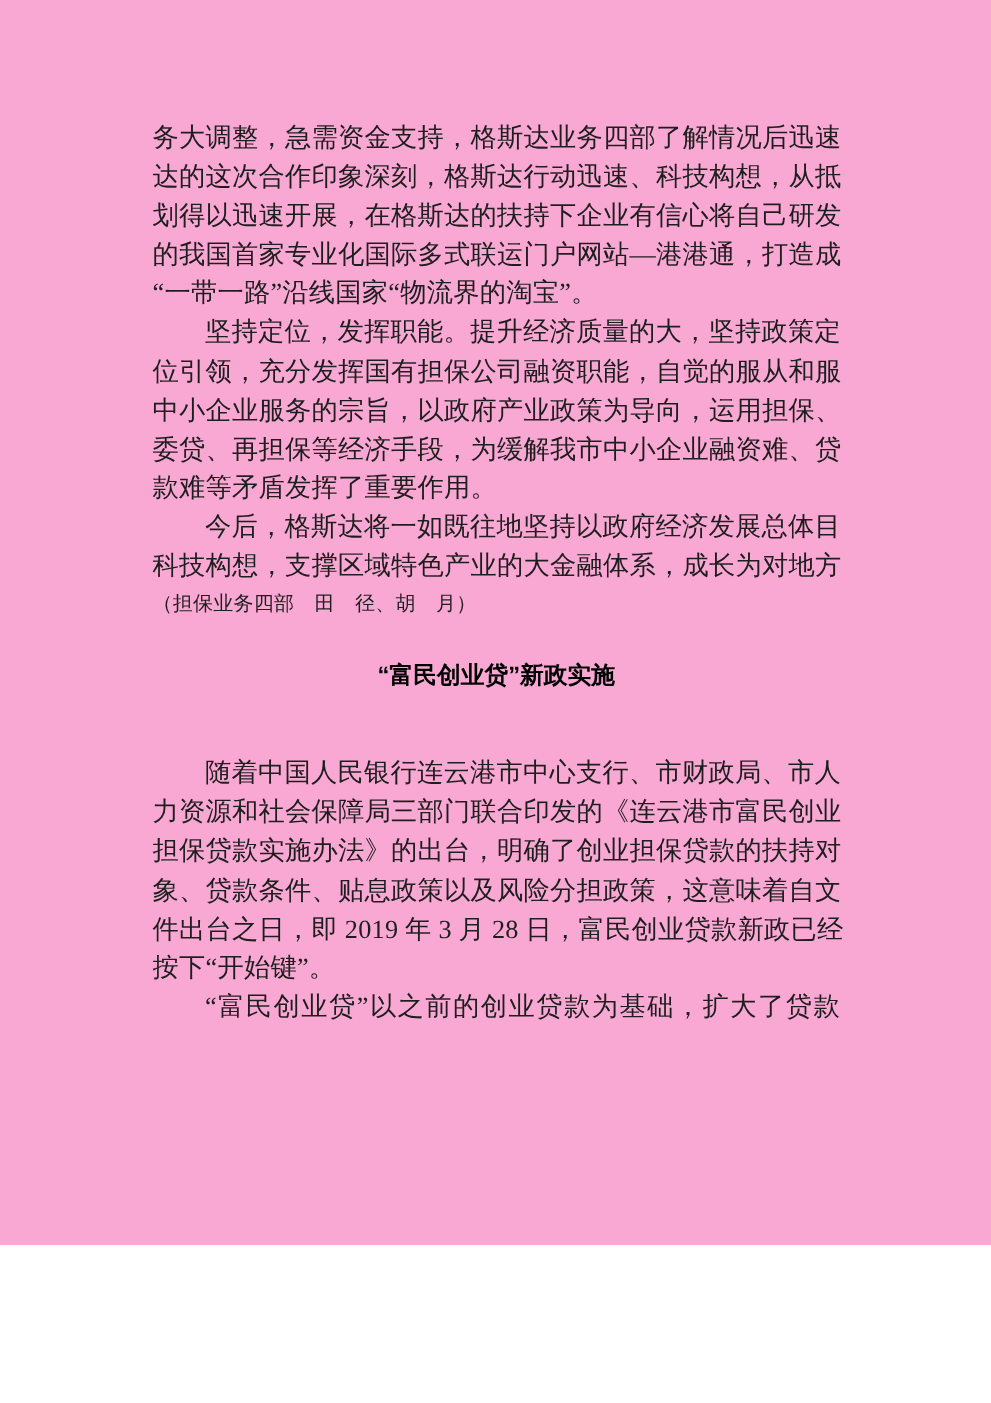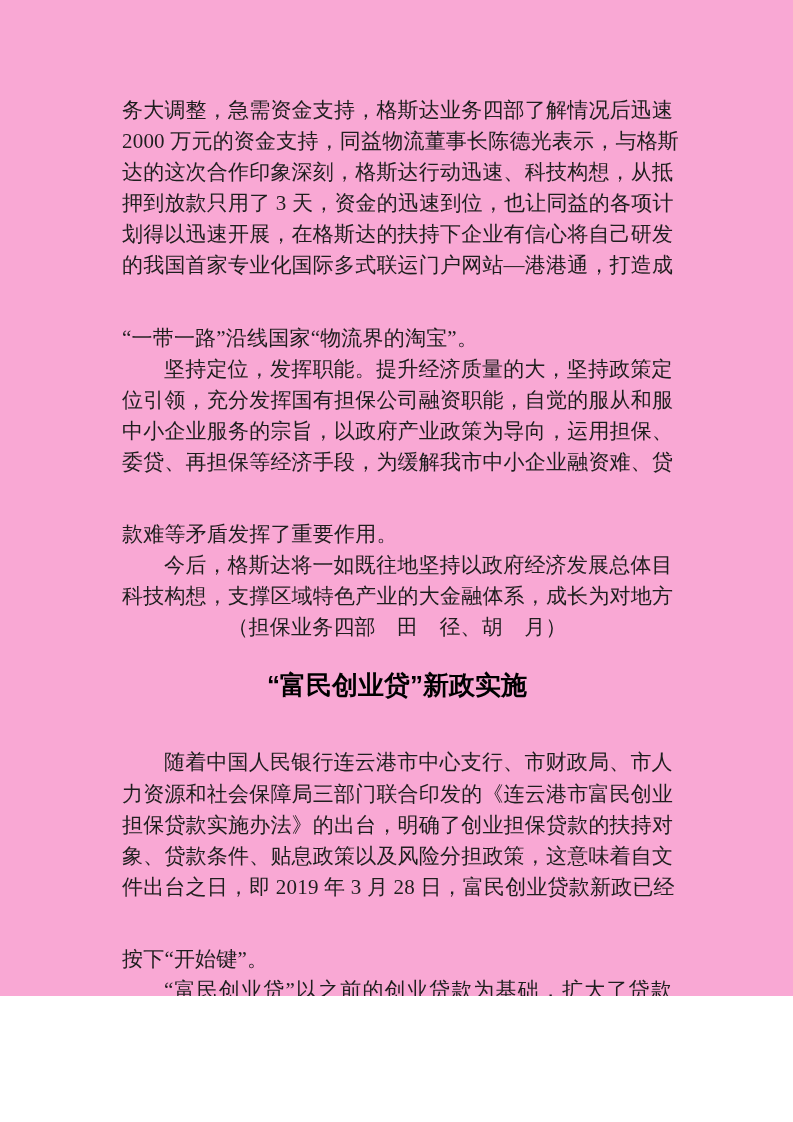--- a/index.html
+++ b/index.html
@@ -26,38 +26,37 @@
     font-size: 21px;
     line-height: 31.1px;
     height: 31.1px;
     white-space: nowrap;
     text-align: justify;
     text-align-last: justify;
     letter-spacing: 0.2px;
   }
   .line.end {
     text-align-last: left;
-    margin-top: 41px;
   }
   .line.indent {
     text-indent: 42px;
   }
   .byline {
-    font-size: 21px;
+    font-size: 16px;
     line-height: 31.1px;
     height: 31.1px;
-    text-align: center;
+    text-align: left;
     letter-spacing: 0.2px;
   }
   .article-title {
     margin-top: 26px;
     margin-bottom: 46px;
     font-family: "Liberation Sans", "DejaVu Sans", sans-serif;
     font-weight: 700;
-    font-size: 26px;
+    font-size: 19px;
     line-height: 32px;
     text-align: center;
     color: #000000;
   }
   .page-number {
     position: absolute;
     left: 0;
     top: 1036px;
     width: 793px;
     text-align: center;
@@ -68,23 +67,21 @@
 </style>
 </head>
 <body>
 
 <div class="page">
   <div class="textblock">
 
     <div>
       <div>
         <div class="line">务大调整，急需资金支持，格斯达业务四部了解情况后迅速</div>
-        <div class="line">2000 万元的资金支持，同益物流董事长陈德光表示，与格斯</div>
         <div class="line">达的这次合作印象深刻，格斯达行动迅速、科技构想，从抵</div>
-        <div class="line">押到放款只用了 3 天，资金的迅速到位，也让同益的各项计</div>
         <div class="line">划得以迅速开展，在格斯达的扶持下企业有信心将自己研发</div>
         <div class="line">的我国首家专业化国际多式联运门户网站—港港通，打造成</div>
         <div class="line end">“一带一路”沿线国家“物流界的淘宝”。</div>
       </div>
 
       <div>
         <div class="line indent">坚持定位，发挥职能。提升经济质量的大，坚持政策定</div>
         <div class="line">位引领，充分发挥国有担保公司融资职能，自觉的服从和服</div>
         <div class="line">中小企业服务的宗旨，以政府产业政策为导向，运用担保、</div>
         <div class="line">委贷、再担保等经济手段，为缓解我市中小企业融资难、贷</div>

